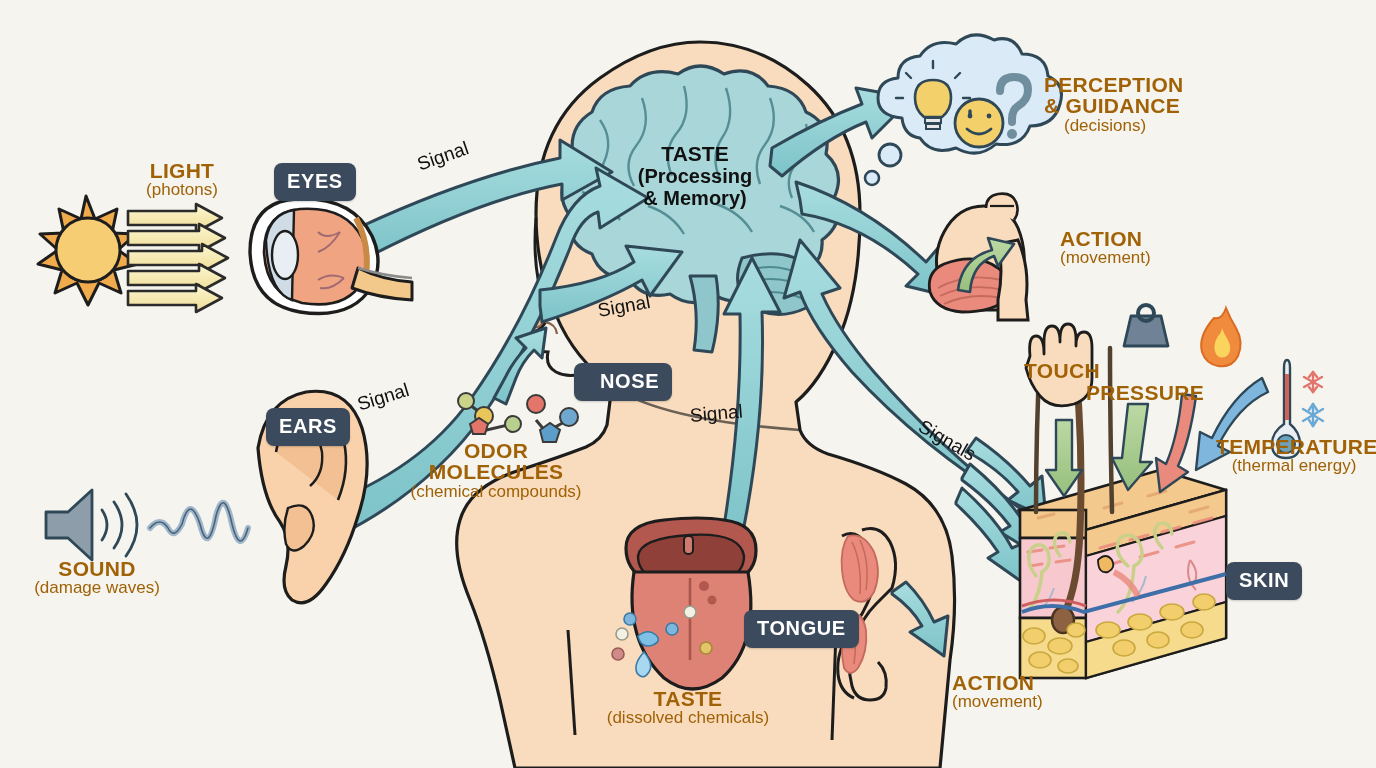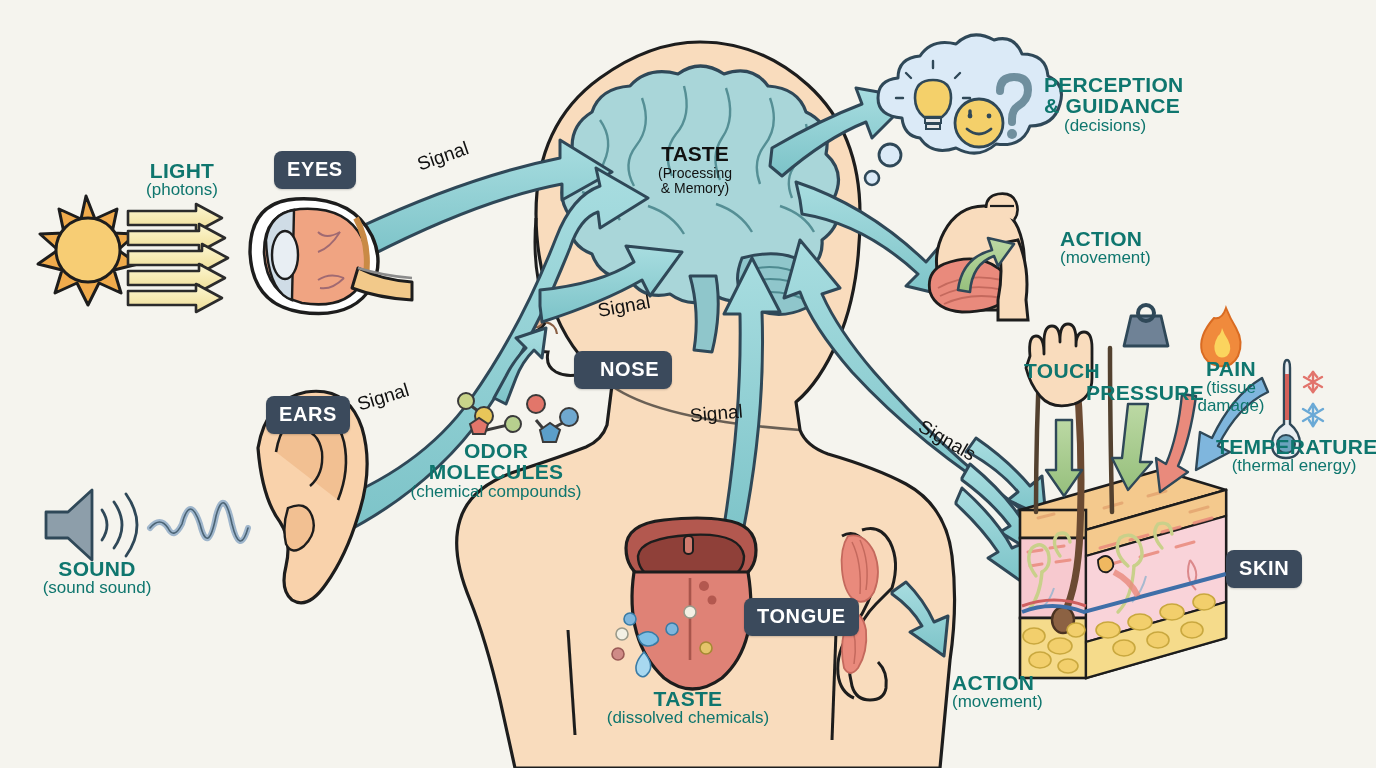--- a/index.html
+++ b/index.html
@@ -5,44 +5,45 @@
   html,body{margin:0;padding:0;}
   body{
     width:1376px;height:768px;overflow:hidden;
     background:#f5f4ee;
     font-family:"Liberation Sans", sans-serif;
     position:relative;
   }
   #stage{position:absolute;inset:0;width:1376px;height:768px;}
   svg#scene{position:absolute;left:0;top:0;width:1376px;height:768px;display:block;}
 
-  .lbl{position:absolute;color:#0f766e;}
+  .lbl{position:absolute;color:#a16207;}
   .lbl .big{font-weight:bold;font-size:21px;letter-spacing:.3px;line-height:1.02;display:block;}
   .lbl .sub{font-size:17px;line-height:1.05;display:block;}
   .center{text-align:center;}
   .left{text-align:left;}
 
   .badge{
     position:absolute;background:#3b4a5c;color:#ffffff;
     font-weight:bold;font-size:20px;letter-spacing:.6px;
     padding:7px 13px 8px 13px;border-radius:8px;
     box-shadow:0 1px 2px rgba(0,0,0,.18);
     white-space:nowrap;
+    margin-top:12px;
   }
 
   .sig{
     position:absolute;font-size:19px;color:#111;
     white-space:nowrap;transform-origin:left center;
   }
 
   .brainlbl{
     position:absolute;text-align:center;color:#111;white-space:nowrap;
   }
   .brainlbl .t1{display:block;font-weight:bold;font-size:21px;}
-  .brainlbl .t2{display:block;font-size:14px;line-height:1.08;}
+  .brainlbl .t2{display:block;font-size:20px;line-height:1.08;font-weight:bold;}
 </style>
 </head>
 <body>
 
 <div id="stage">
 
   <svg id="scene" viewBox="0 0 1376 768">
     <defs>
       <linearGradient id="lightGrad" x1="0" y1="0" x2="0" y2="1">
         <stop offset="0" stop-color="#fdf7d2"></stop>
@@ -445,21 +446,21 @@
 
   </svg>
 
   <div class="lbl center" style="left:112px;top:160px;width:140px;">
     <span class="big">LIGHT</span>
     <span class="sub">(photons)</span>
   </div>
 
   <div class="lbl center" style="left:22px;top:558px;width:150px;">
     <span class="big">SOUND</span>
-    <span class="sub">(sound sound)</span>
+    <span class="sub">(damage waves)</span>
   </div>
 
   <div class="lbl center" style="left:396px;top:440px;width:200px;">
     <span class="big">ODOR</span>
     <span class="big">MOLECULES</span>
     <span class="sub">(chemical compounds)</span>
   </div>
 
   <div class="lbl center" style="left:588px;top:688px;width:200px;">
     <span class="big">TASTE</span>
@@ -489,25 +490,20 @@
   </div>
 
   <div class="lbl center" style="left:1010px;top:360px;width:104px;">
     <span class="big">TOUCH</span>
   </div>
 
   <div class="lbl center" style="left:1086px;top:382px;width:118px;">
     <span class="big">PRESSURE</span>
   </div>
 
-  <div class="lbl center" style="left:1186px;top:358px;width:90px;">
-    <span class="big">PAIN</span>
-    <span class="sub">(tissue</span>
-    <span class="sub">damage)</span>
-  </div>
 
   <div class="lbl center" style="left:1216px;top:436px;width:156px;text-align:center;">
     <span class="big">TEMPERATURE</span>
     <span class="sub">(thermal energy)</span>
   </div>
 
   <div class="badge" style="left:274px;top:151px;">EYES</div>
   <div class="badge" style="left:574px;top:351px;padding-left:26px;">NOSE</div>
   <div class="badge" style="left:266px;top:396px;">EARS</div>
   <div class="badge" style="left:744px;top:598px;">TONGUE</div>

